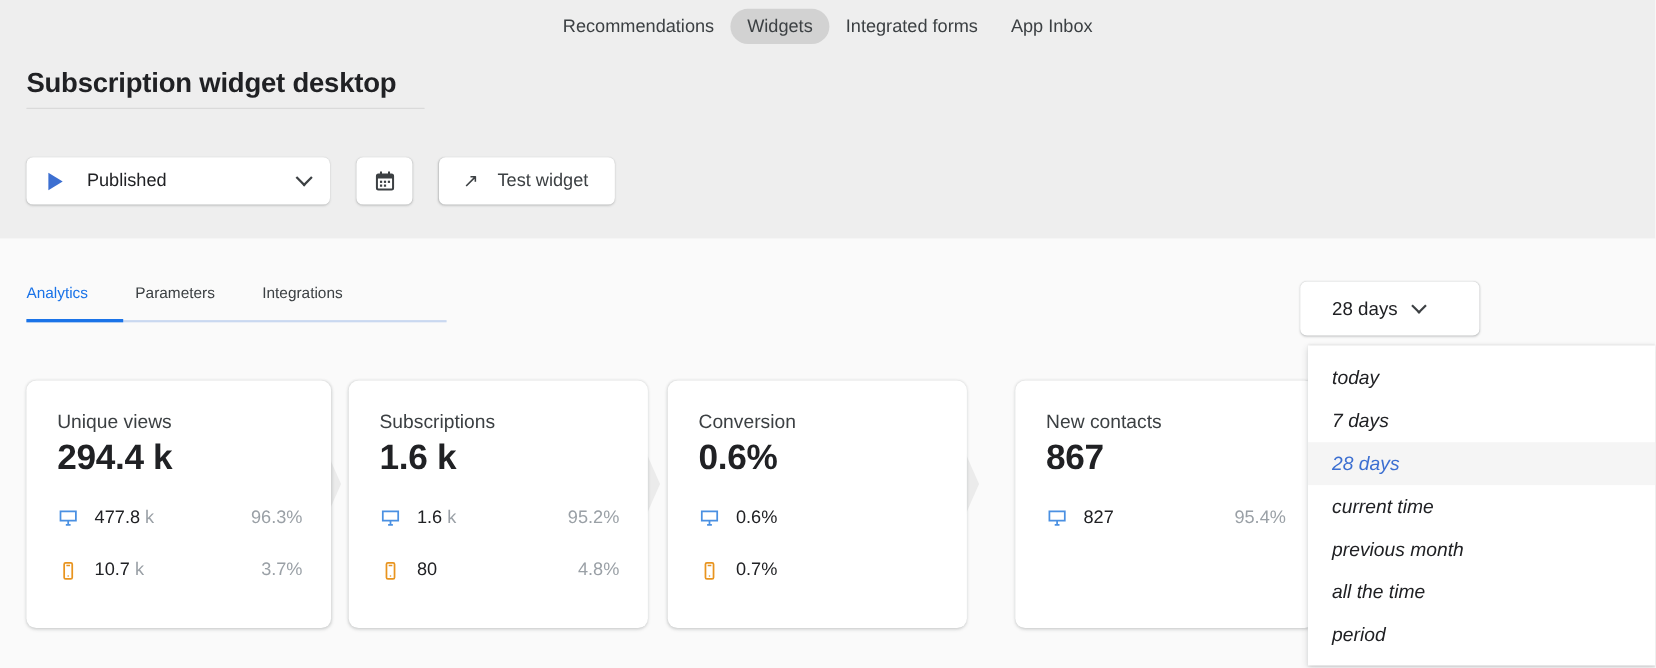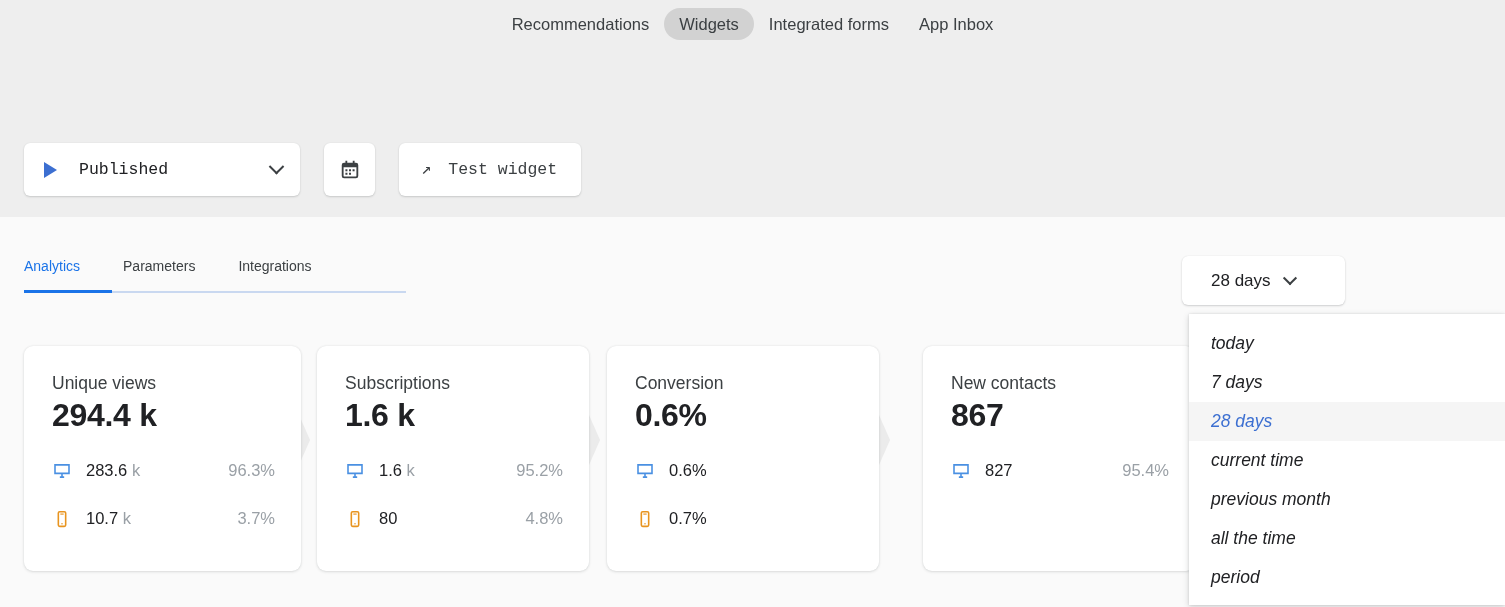--- a/index.html
+++ b/index.html
@@ -34,22 +34,22 @@
     letter-spacing: -0.2px; line-height: 32px;
   }
   .title-underline {
     width: 362px; height: 1px; background: #d8d8d8; margin-top: 6px;
   }
 
   .toolbar { position: absolute; left: 24px; top: 143px; display: flex; align-items: center; gap: 24px; }
   .btn {
     background: #ffffff; border: none; border-radius: 6px;
     box-shadow: 0 1px 2px rgba(60,64,67,0.20), 0 0 1px rgba(60,64,67,0.12);
-    height: 53px; display: flex; align-items: center;
-    font-family: Liberation Mono, monospace; cursor: pointer;
+    height: 43px; display: flex; align-items: center;
+    font-family: Liberation Sans, sans-serif; cursor: pointer;
   }
   .btn-published { width: 276px; padding: 0 18px 0 20px; justify-content: flex-start; }
   .play-tri {
     width: 0; height: 0; border-left: 13px solid #3c6fd1;
     border-top: 8px solid transparent; border-bottom: 8px solid transparent;
     margin-right: 22px;
   }
   .btn-published .lbl { font-size: 16.5px; color: #202124; }
   .chev-down {
     margin-left: auto; width: 11px; height: 11px;
@@ -157,20 +157,24 @@
         <span>Widgets</span>
       </div>
       <div class="topnav-item">
         <span>Integrated forms</span>
       </div>
       <div class="topnav-item">
         <span>App Inbox</span>
       </div>
     </div>
 
+    <div class="page-title-wrap">
+      <div class="page-title">Subscription widget desktop</div>
+      <div class="title-underline"></div>
+    </div>
 
     <div class="toolbar">
 
       <div class="btn btn-published">
         <span class="play-tri"></span>
         <span class="lbl">Published</span>
         <span class="chev-down"></span>
       </div>
 
       <div class="btn btn-calendar">
@@ -226,21 +230,21 @@
       <div class="card-title">Unique views</div>
       <div class="card-value">294.4 k</div>
       <div class="rows">
         <div class="row">
           <span class="ico">
             <svg width="20" height="20" viewBox="0 0 24 24">
                 <path fill="none" stroke="#4a90e2" stroke-width="1.9" d="M3.6 4.6h16.8v10.2H3.6z"></path>
                 <path stroke="#4a90e2" stroke-width="1.9" d="M9.4 19.3h5.2M12 15v4.3"></path>
               </svg>
           </span>
-          <span class="val"><span>283.6</span> <span class="k">k</span></span>
+          <span class="val"><span>477.8</span> <span class="k">k</span></span>
           <span class="pct">96.3%</span>
         </div>
         <div class="row">
           <span class="ico">
             <svg width="20" height="20" viewBox="0 0 24 24">
                 <rect x="7.6" y="3.2" width="8.8" height="17.6" rx="1.6" fill="none" stroke="#e8941f" stroke-width="1.9"></rect>
                 <path stroke="#e8941f" stroke-width="1.4" d="M10 6.1h4"></path>
                 <circle cx="12" cy="17.6" r="0.9" fill="#e8941f"></circle>
               </svg>
           </span>

